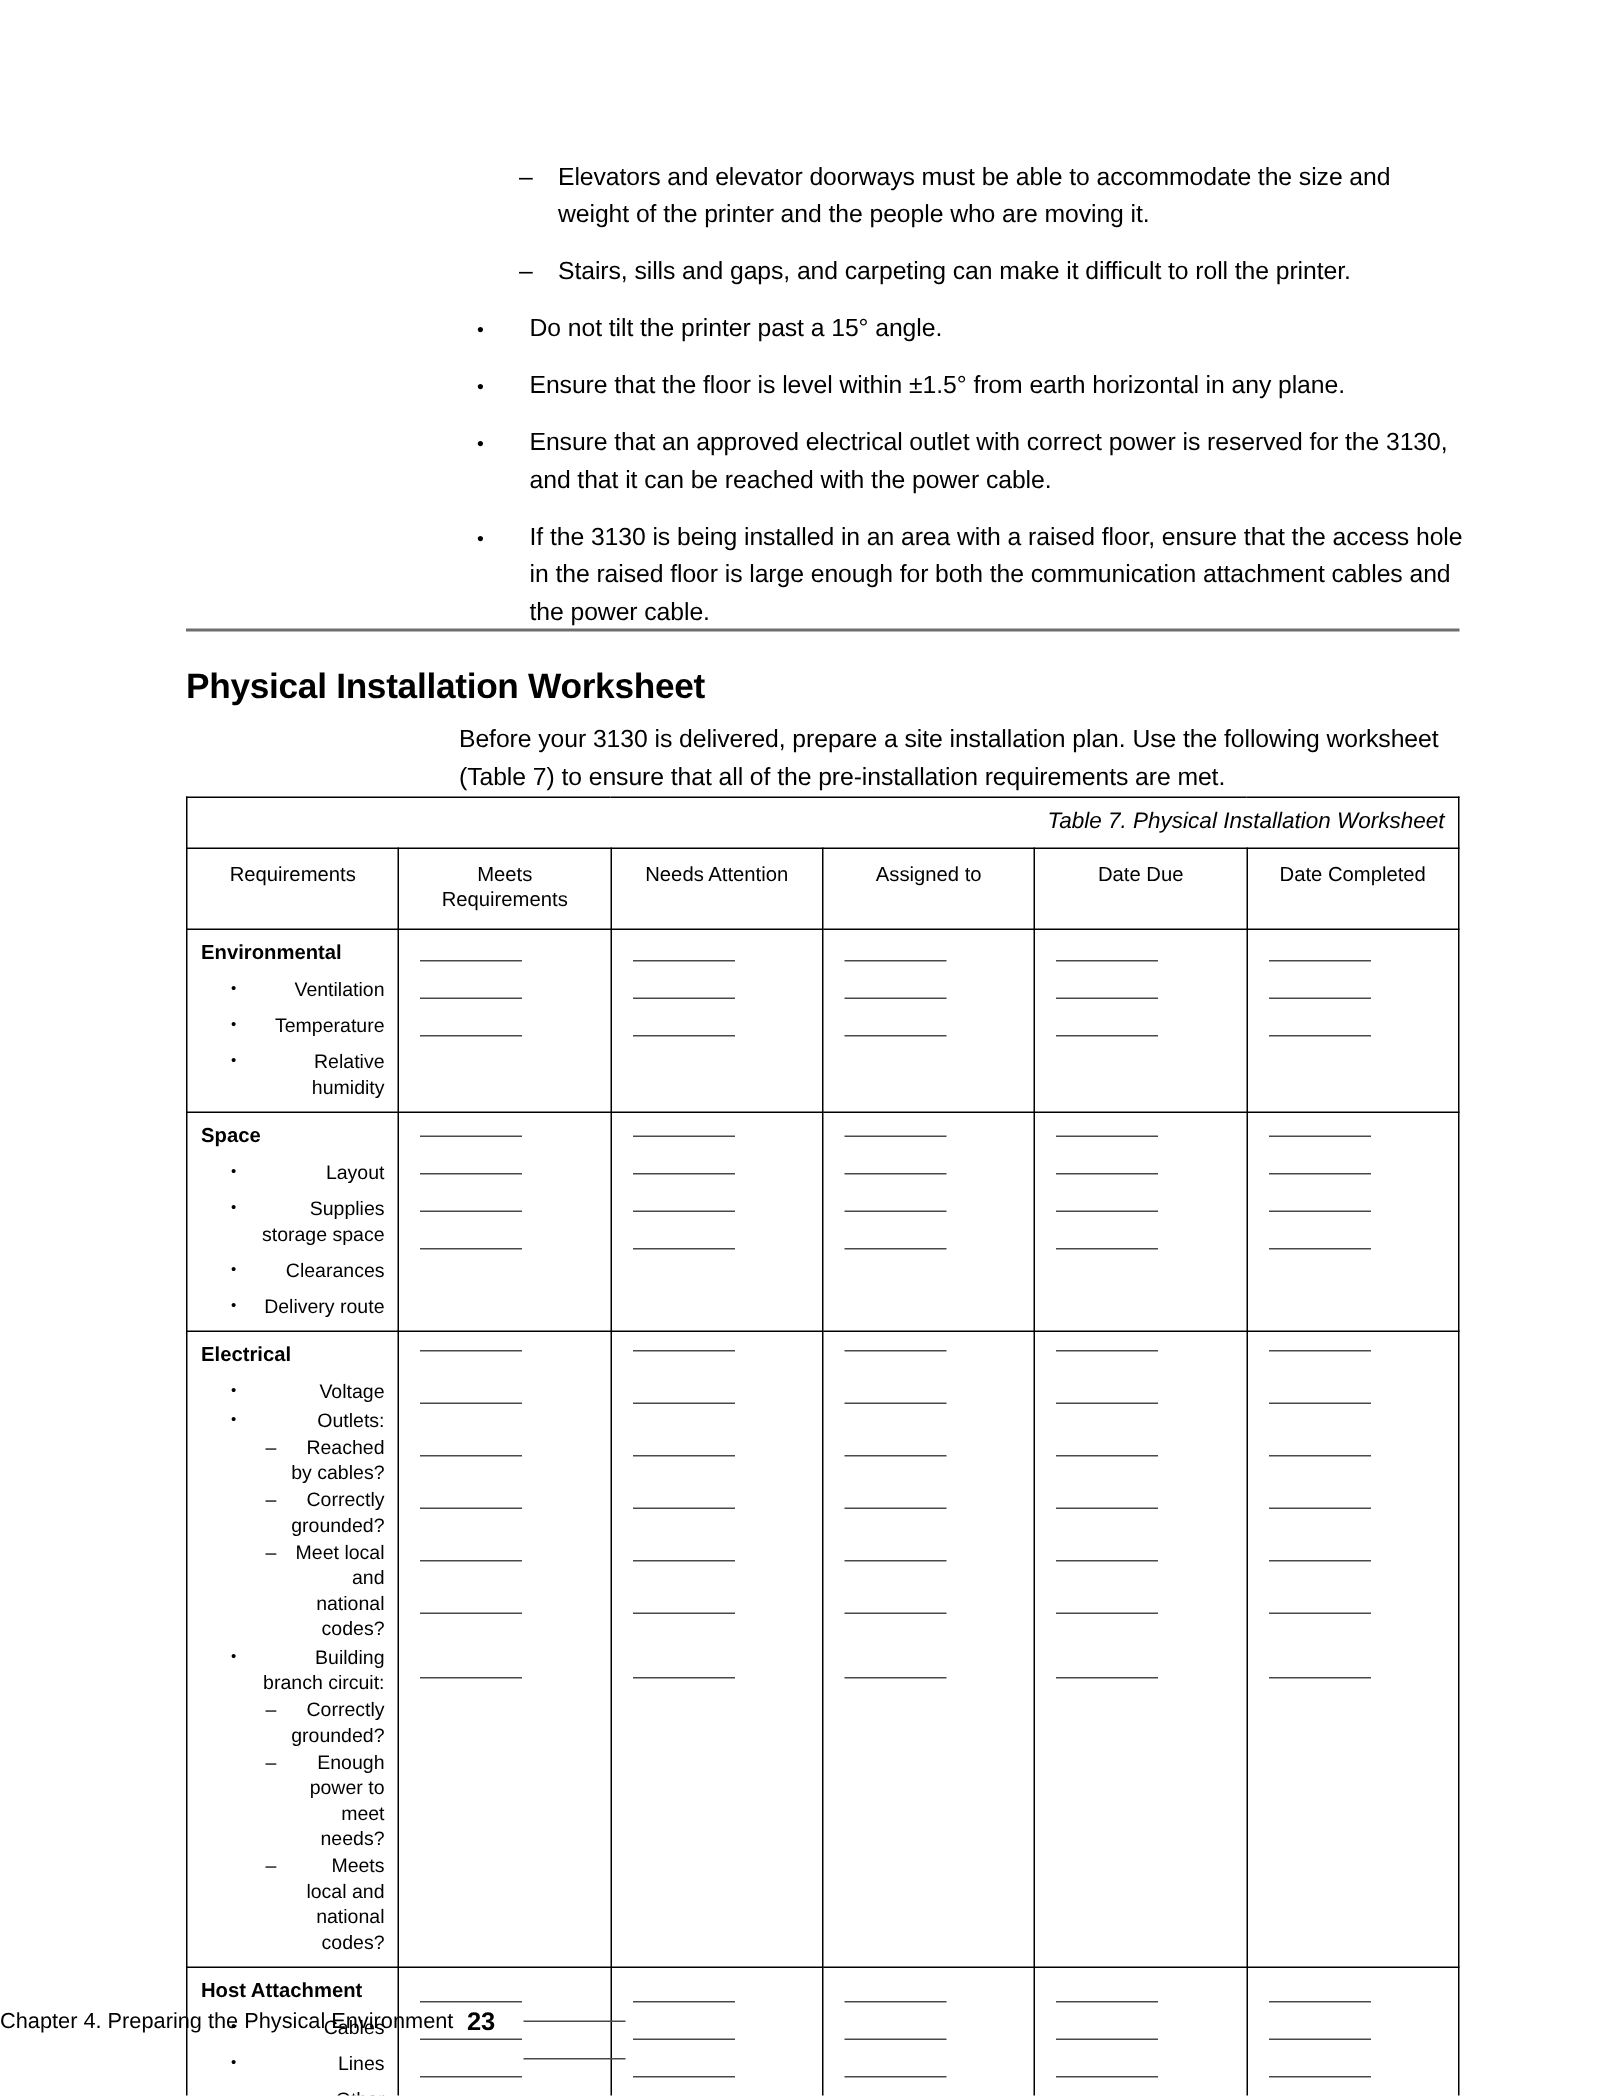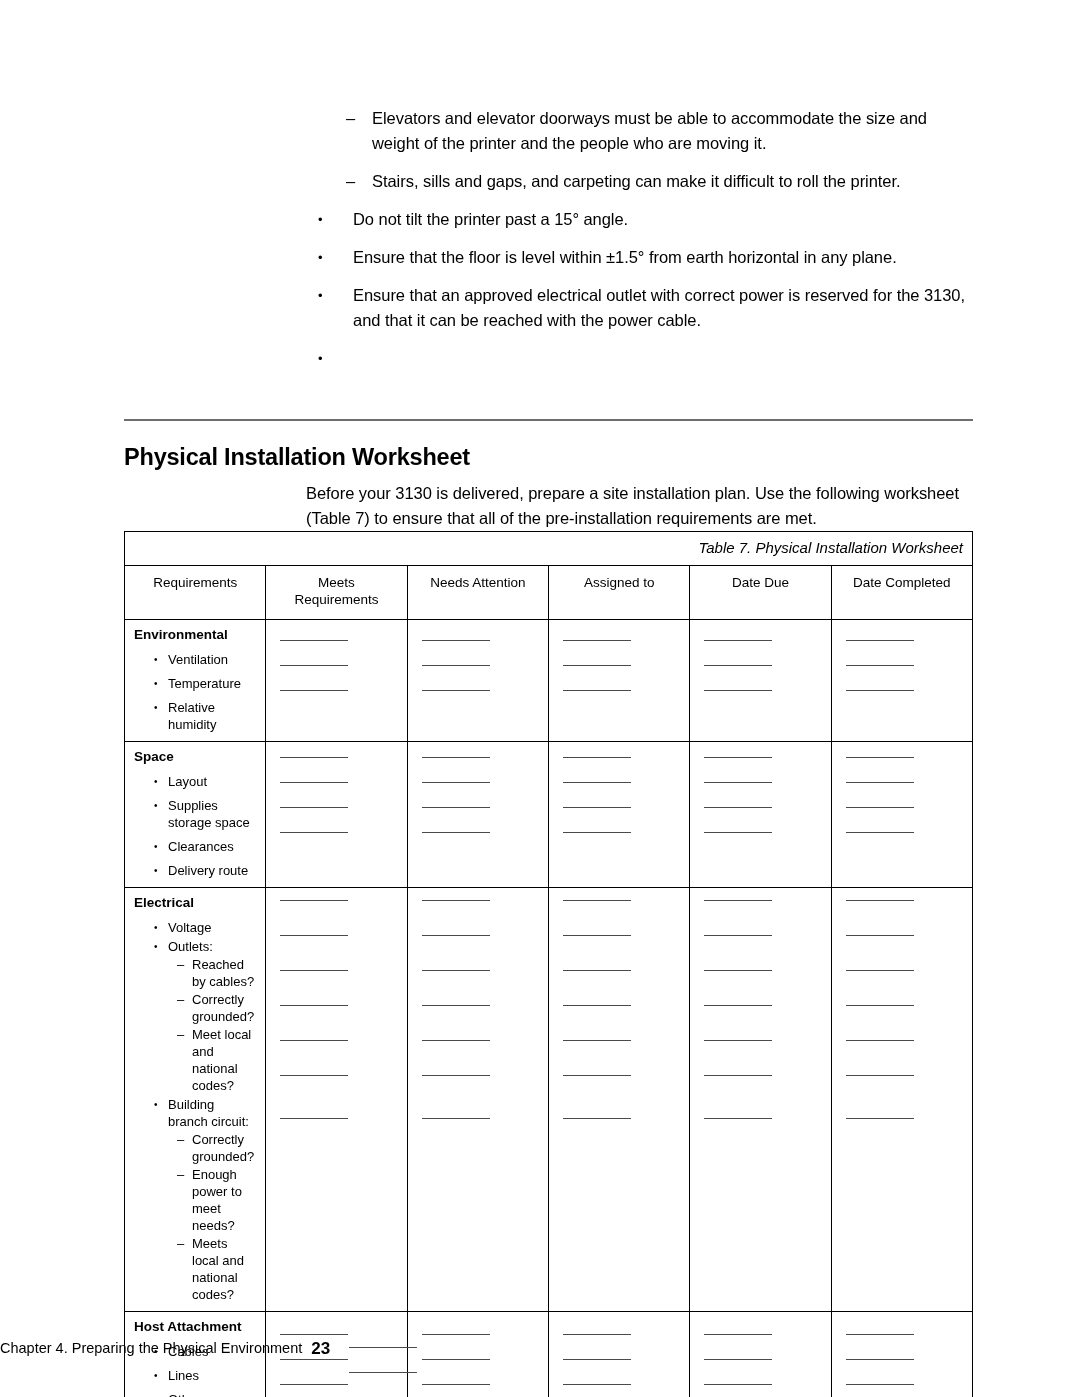--- a/index.html
+++ b/index.html
@@ -163,21 +163,21 @@
     font-size: 13px;
     line-height: 17px;
     margin-top: 1px;
     margin-left: 43px;
   }
   .li2 .mk {
     flex: 0 0 15px;
     font-size: 13px;
     line-height: 17px;
   }
-  .li-txt { flex: 1 1 auto; }
+  .li-txt { flex: 1 1 auto; text-align: right; }
 
   
   .lines-cell {
     padding: 0 !important;
     position: relative;
   }
   .blank-line {
     position: absolute;
     height: 1px;
     background: #4a4a4a;
@@ -223,20 +223,21 @@
       <div class="bullet-row">
         <span class="bullet-marker dot">•</span>
         <span class="bullet-text w-dot">Ensure that the floor is level within ±1.5° from earth horizontal in any plane.</span>
       </div>
       <div class="bullet-row">
         <span class="bullet-marker dot">•</span>
         <span class="bullet-text w-dot">Ensure that an approved electrical outlet with correct power is reserved for the 3130, and that it can be reached with the power cable.</span>
       </div>
       <div class="bullet-row">
         <span class="bullet-marker dot">•</span>
+        <span class="bullet-text w-dot">If the 3130 is being installed in an area with a raised floor, ensure that the access hole in the raised floor is large enough for both the communication attachment cables and the power cable.</span>
       </div>
     </div>
 
   <div class="section-rule"></div>
   <h1 class="section-heading">Physical Installation Worksheet</h1>
 
   <p class="intro-para">Before your 3130 is delivered, prepare a site installation plan.  Use the following worksheet (Table  7) to ensure that all of the pre-installation requirements are met.</p>
 
   <div class="wk-table-wrap">
     <table class="wk">

